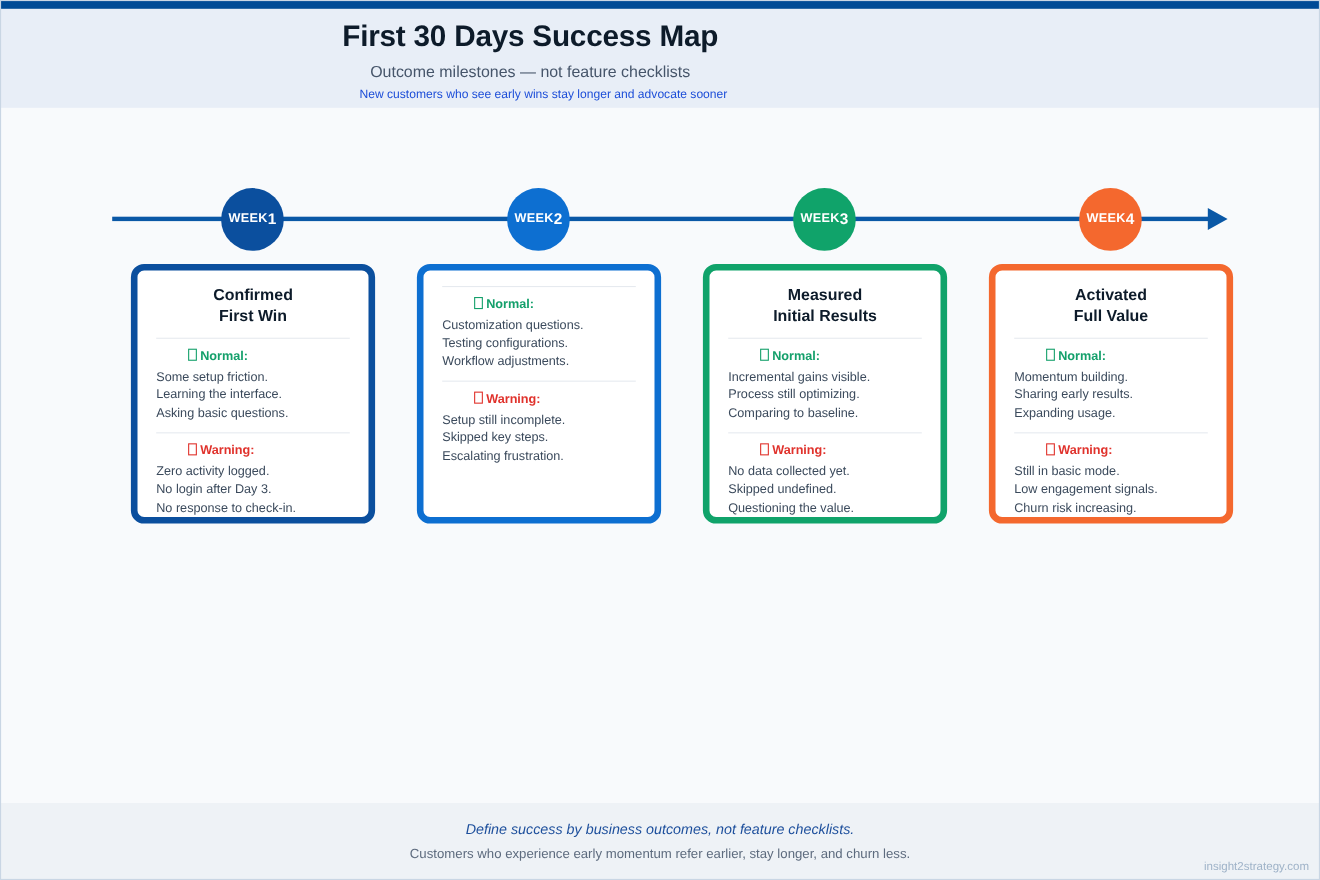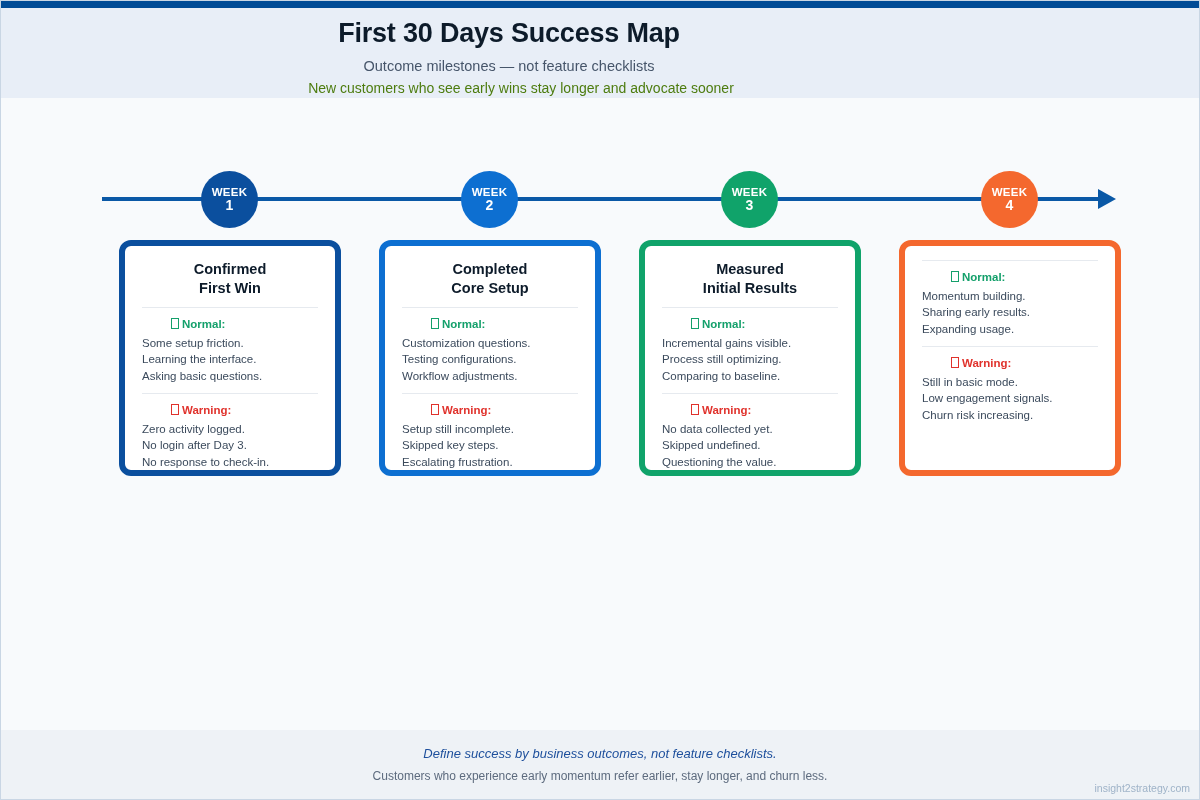--- a/index.html
+++ b/index.html
@@ -43,41 +43,40 @@
     width: 1200px;
     height: 90px;
     background: #e8eef7;
     z-index: 10;
   }
   .header-inner {
     position: absolute;
     left: 0; top: 0;
     width: 964px;
     text-align: center;
-    margin-left: 27px;
   }
   .page-title {
     margin: 0;
     padding-top: 10px;
     font-size: 27px;
     font-weight: bold;
     letter-spacing: -0.2px;
     color: #0d1b2a;
   }
   .page-subtitle {
     margin: 0;
     padding-top: 9px;
     font-size: 14.5px;
     color: #46556a;
   }
   .page-tagline {
     margin: 0;
     padding-top: 6px;
-    font-size: 14px;
-    color: #4d7c0f;
+    font-size: 11px;
+    color: #1d4ed8;
     padding-left: 24px;
   }
 
   
   .board {
     position: absolute;
     left: 0; top: 98px;
     width: 1200px;
     height: 632px;
     background: #f8fafc;
@@ -106,21 +105,21 @@
   }
 
   .marker {
     position: absolute;
     top: 171px;
     width: 57px;
     height: 57px;
     border-radius: 50%;
     z-index: 16;
     display: flex;
-    flex-direction: column;
+    flex-direction: row;
     align-items: center;
     justify-content: center;
     color: #ffffff;
     line-height: 1.05;
   }
   .marker .marker-week {
     font-size: 11.5px;
     font-weight: bold;
     letter-spacing: 0.3px;
   }
@@ -278,24 +277,20 @@
       <div class="sec-gap"></div>
       <div class="card-divider mid"></div>
       <div class="sec-head warning"><span class="tofu"></span><span>Warning:</span></div>
       <ul class="sec-list">
         <li>Zero activity logged.</li>
         <li>No login after Day 3.</li>
         <li>No response to check-in.</li>
       </ul>
     </div>
     <div class="card" style="left: 379px; border-color: rgb(13, 111, 209);">
-      <div class="card-title">
-        <div>Completed</div>
-        <div>Core Setup</div>
-      </div>
       <div class="card-divider"></div>
       <div class="sec-head normal"><span class="tofu"></span><span>Normal:</span></div>
       <ul class="sec-list">
         <li>Customization questions.</li>
         <li>Testing configurations.</li>
         <li>Workflow adjustments.</li>
       </ul>
       <div class="sec-gap"></div>
       <div class="card-divider mid"></div>
       <div class="sec-head warning"><span class="tofu"></span><span>Warning:</span></div>
@@ -320,20 +315,24 @@
       <div class="sec-gap"></div>
       <div class="card-divider mid"></div>
       <div class="sec-head warning"><span class="tofu"></span><span>Warning:</span></div>
       <ul class="sec-list">
         <li>No data collected yet.</li>
         <li>Skipped undefined.</li>
         <li>Questioning the value.</li>
       </ul>
     </div>
     <div class="card" style="left: 899px; border-color: rgb(244, 104, 46);">
+      <div class="card-title">
+        <div>Activated</div>
+        <div>Full Value</div>
+      </div>
       <div class="card-divider"></div>
       <div class="sec-head normal"><span class="tofu"></span><span>Normal:</span></div>
       <ul class="sec-list">
         <li>Momentum building.</li>
         <li>Sharing early results.</li>
         <li>Expanding usage.</li>
       </ul>
       <div class="sec-gap"></div>
       <div class="card-divider mid"></div>
       <div class="sec-head warning"><span class="tofu"></span><span>Warning:</span></div>

